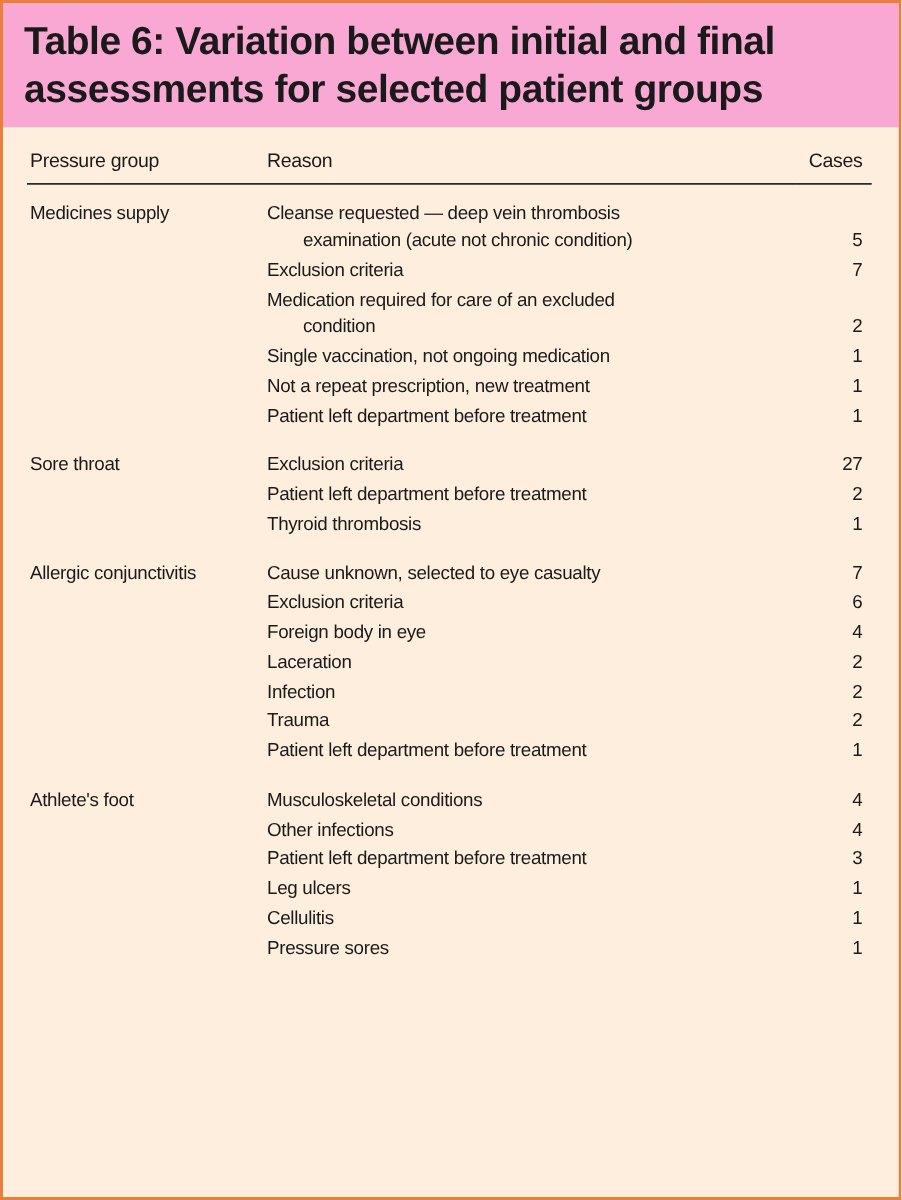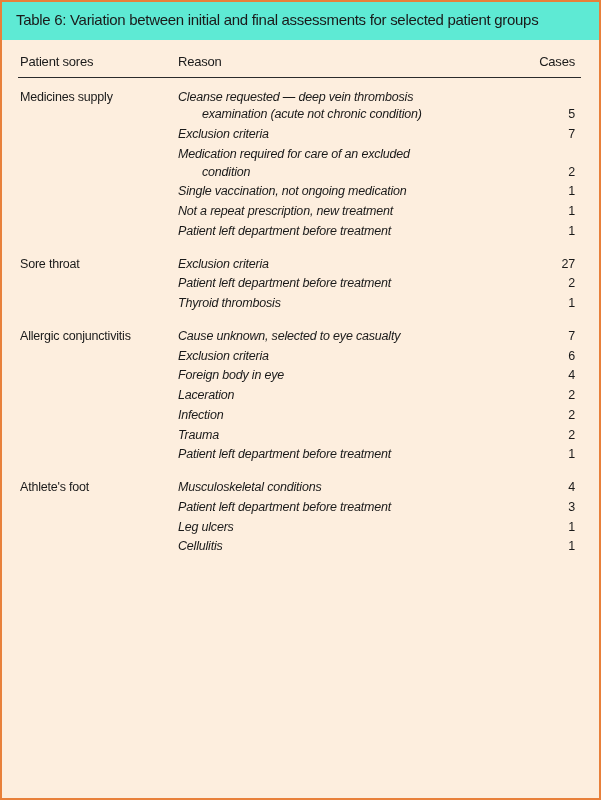--- a/index.html
+++ b/index.html
@@ -17,24 +17,24 @@
     position: relative;
     width: 601px;
     height: 800px;
     box-sizing: border-box;
     border: 2px solid #e8803a;
     background: #fdeede;
     display: flex;
     flex-direction: column;
   }
   .table-title {
-    background: #5eead4;
+    background: #f9a8d4;
     color: #1a1a1a;
-    font-size: 15px;
-    font-weight: normal;
+    font-size: 26px;
+    font-weight: bold;
     line-height: 1.24;
     padding: 9px 14px 10px 14px;
     letter-spacing: -0.3px;
     box-sizing: border-box;
   }
   .table-body {
     flex: 1;
     padding: 8px 18px 10px 16px;
     box-sizing: border-box;
     background: #fdeede;
@@ -67,21 +67,20 @@
     letter-spacing: -0.2px;
     line-height: 1.42;
   }
   td.group {
     width: 150px;
     padding-right: 6px;
     white-space: nowrap;
   }
   td.reason {
     padding-left: 2px;
-    font-style: italic;
   }
   td.cases {
     text-align: right;
     width: 42px;
     padding-right: 6px;
     white-space: nowrap;
   }
   tr.spacer td {
     height: 13px;
     padding: 0;
@@ -102,21 +101,21 @@
 </style>
 </head>
 <body>
 
 <div class="table-card">
   <div class="table-title">Table 6: Variation between initial and final assessments for selected patient groups</div>
   <div class="table-body">
     <table class="tbl">
       <thead>
         <tr class="head-row">
-          <th>Patient sores</th>
+          <th>Pressure group</th>
           <th>Reason</th>
           <th class="num">Cases</th>
         </tr>
       </thead>
       <tbody id="tbody">
           <tr class="firstgap">
             <td></td>
             <td></td>
             <td></td>
           </tr>
@@ -215,29 +214,39 @@
             <td></td>
             <td></td>
           </tr>
           <tr>
             <td class="group">Athlete's foot</td>
             <td class="reason"><span class="nowrapline">Musculoskeletal conditions</span></td>
             <td class="cases">4</td>
           </tr>
           <tr>
             <td class="group"></td>
+            <td class="reason"><span class="nowrapline">Other infections</span></td>
+            <td class="cases">4</td>
+          </tr>
+          <tr>
+            <td class="group"></td>
             <td class="reason"><span class="nowrapline">Patient left department before treatment</span></td>
             <td class="cases">3</td>
           </tr>
           <tr>
             <td class="group"></td>
             <td class="reason"><span class="nowrapline">Leg ulcers</span></td>
             <td class="cases">1</td>
           </tr>
           <tr>
             <td class="group"></td>
             <td class="reason"><span class="nowrapline">Cellulitis</span></td>
+            <td class="cases">1</td>
+          </tr>
+          <tr>
+            <td class="group"></td>
+            <td class="reason"><span class="nowrapline">Pressure sores</span></td>
             <td class="cases">1</td>
           </tr>
         </tbody>
     </table>
   </div>
 </div>
 
 </body></html>

